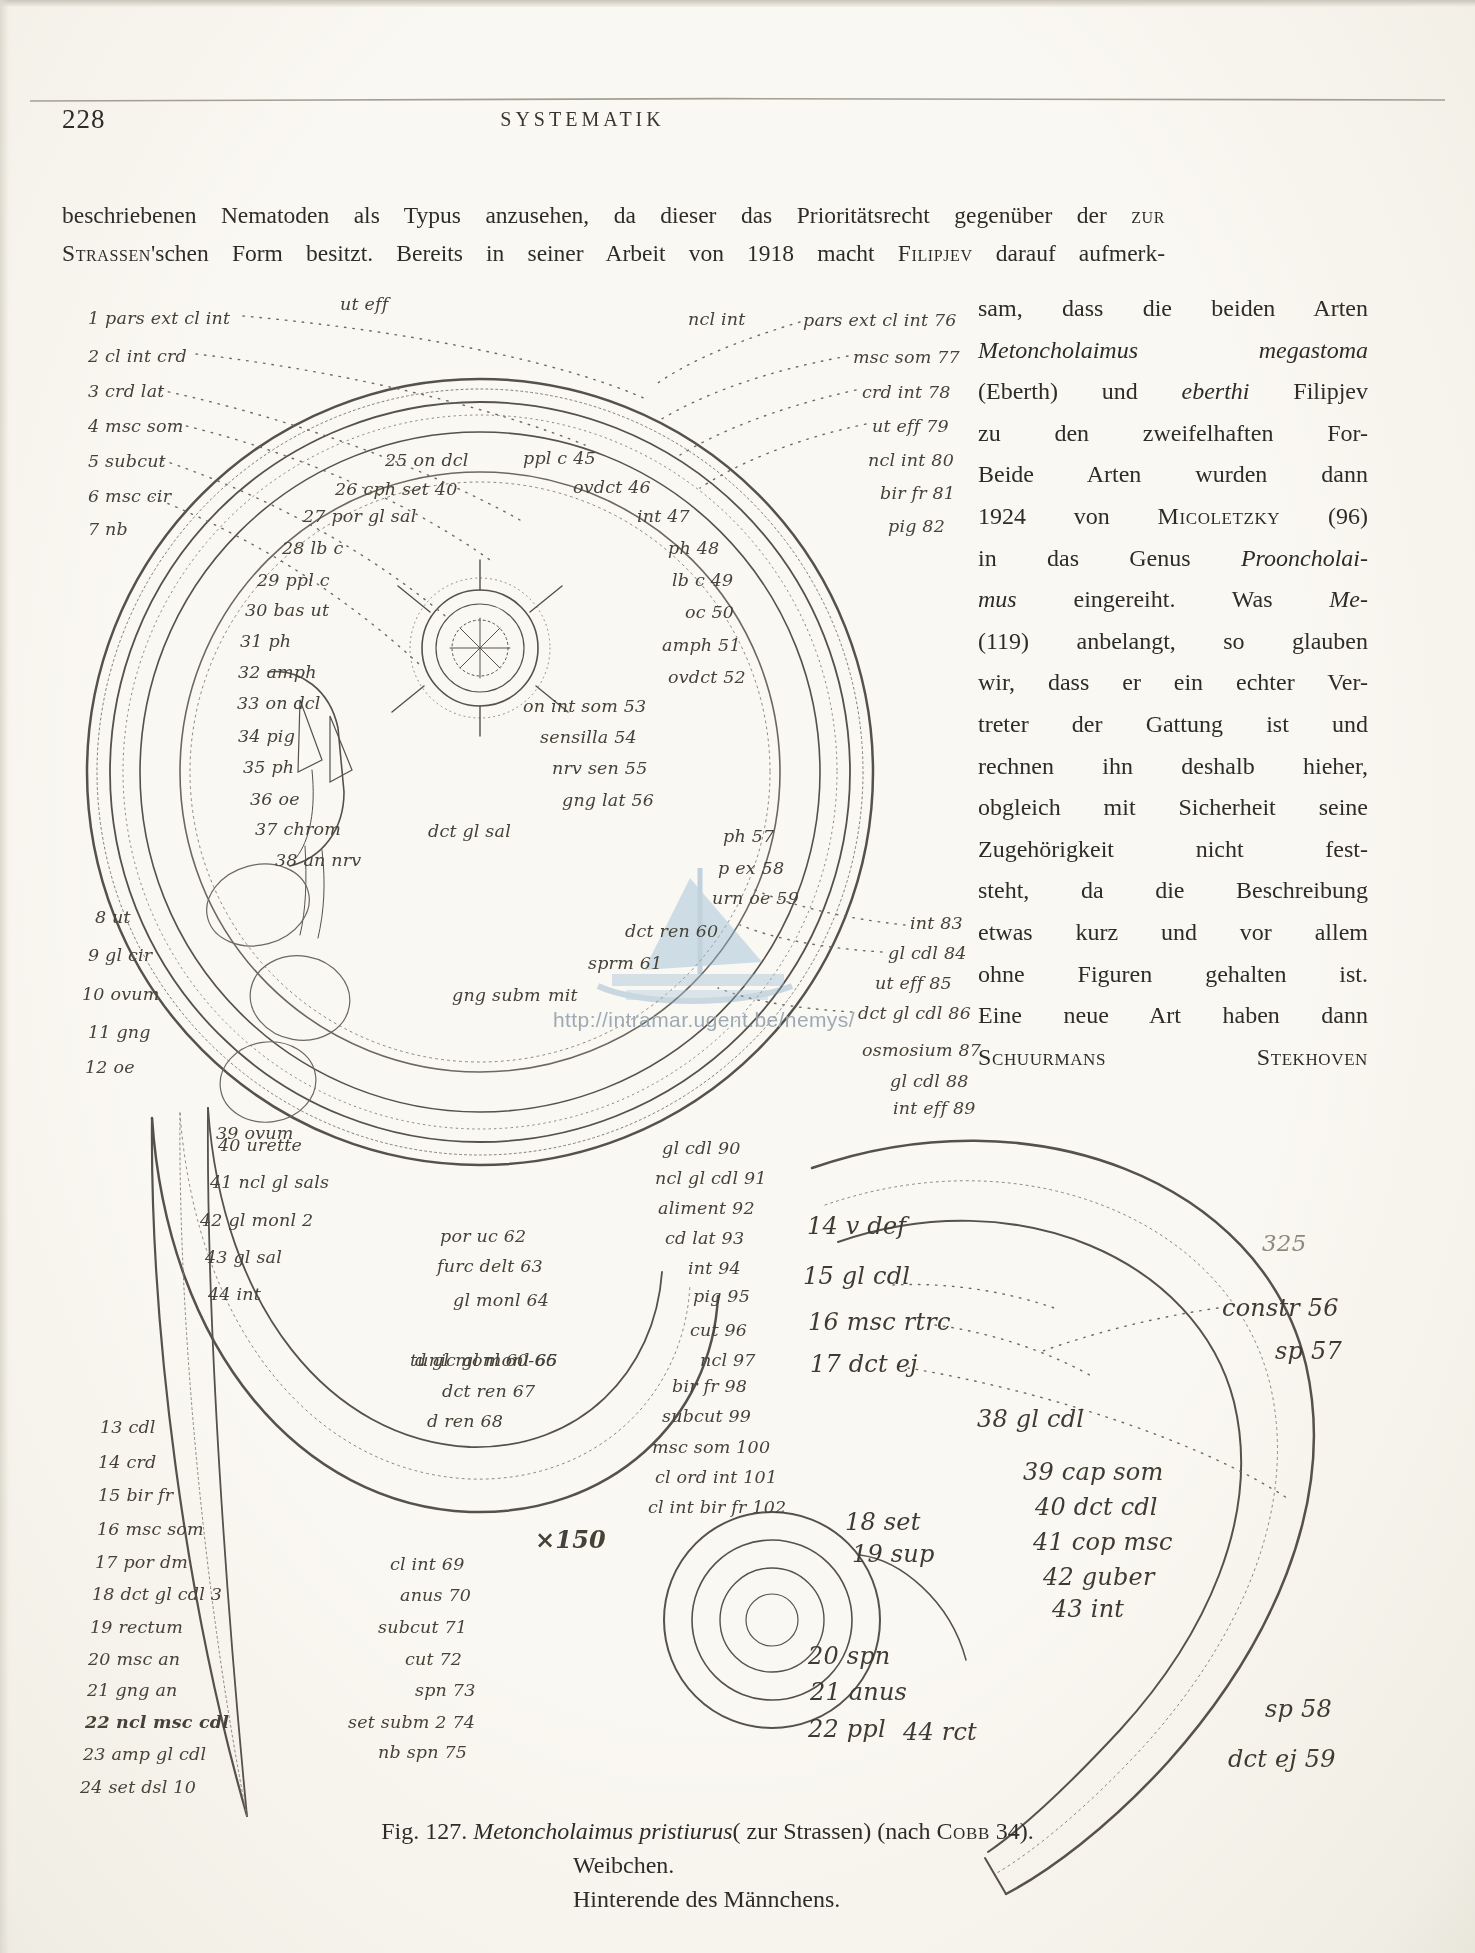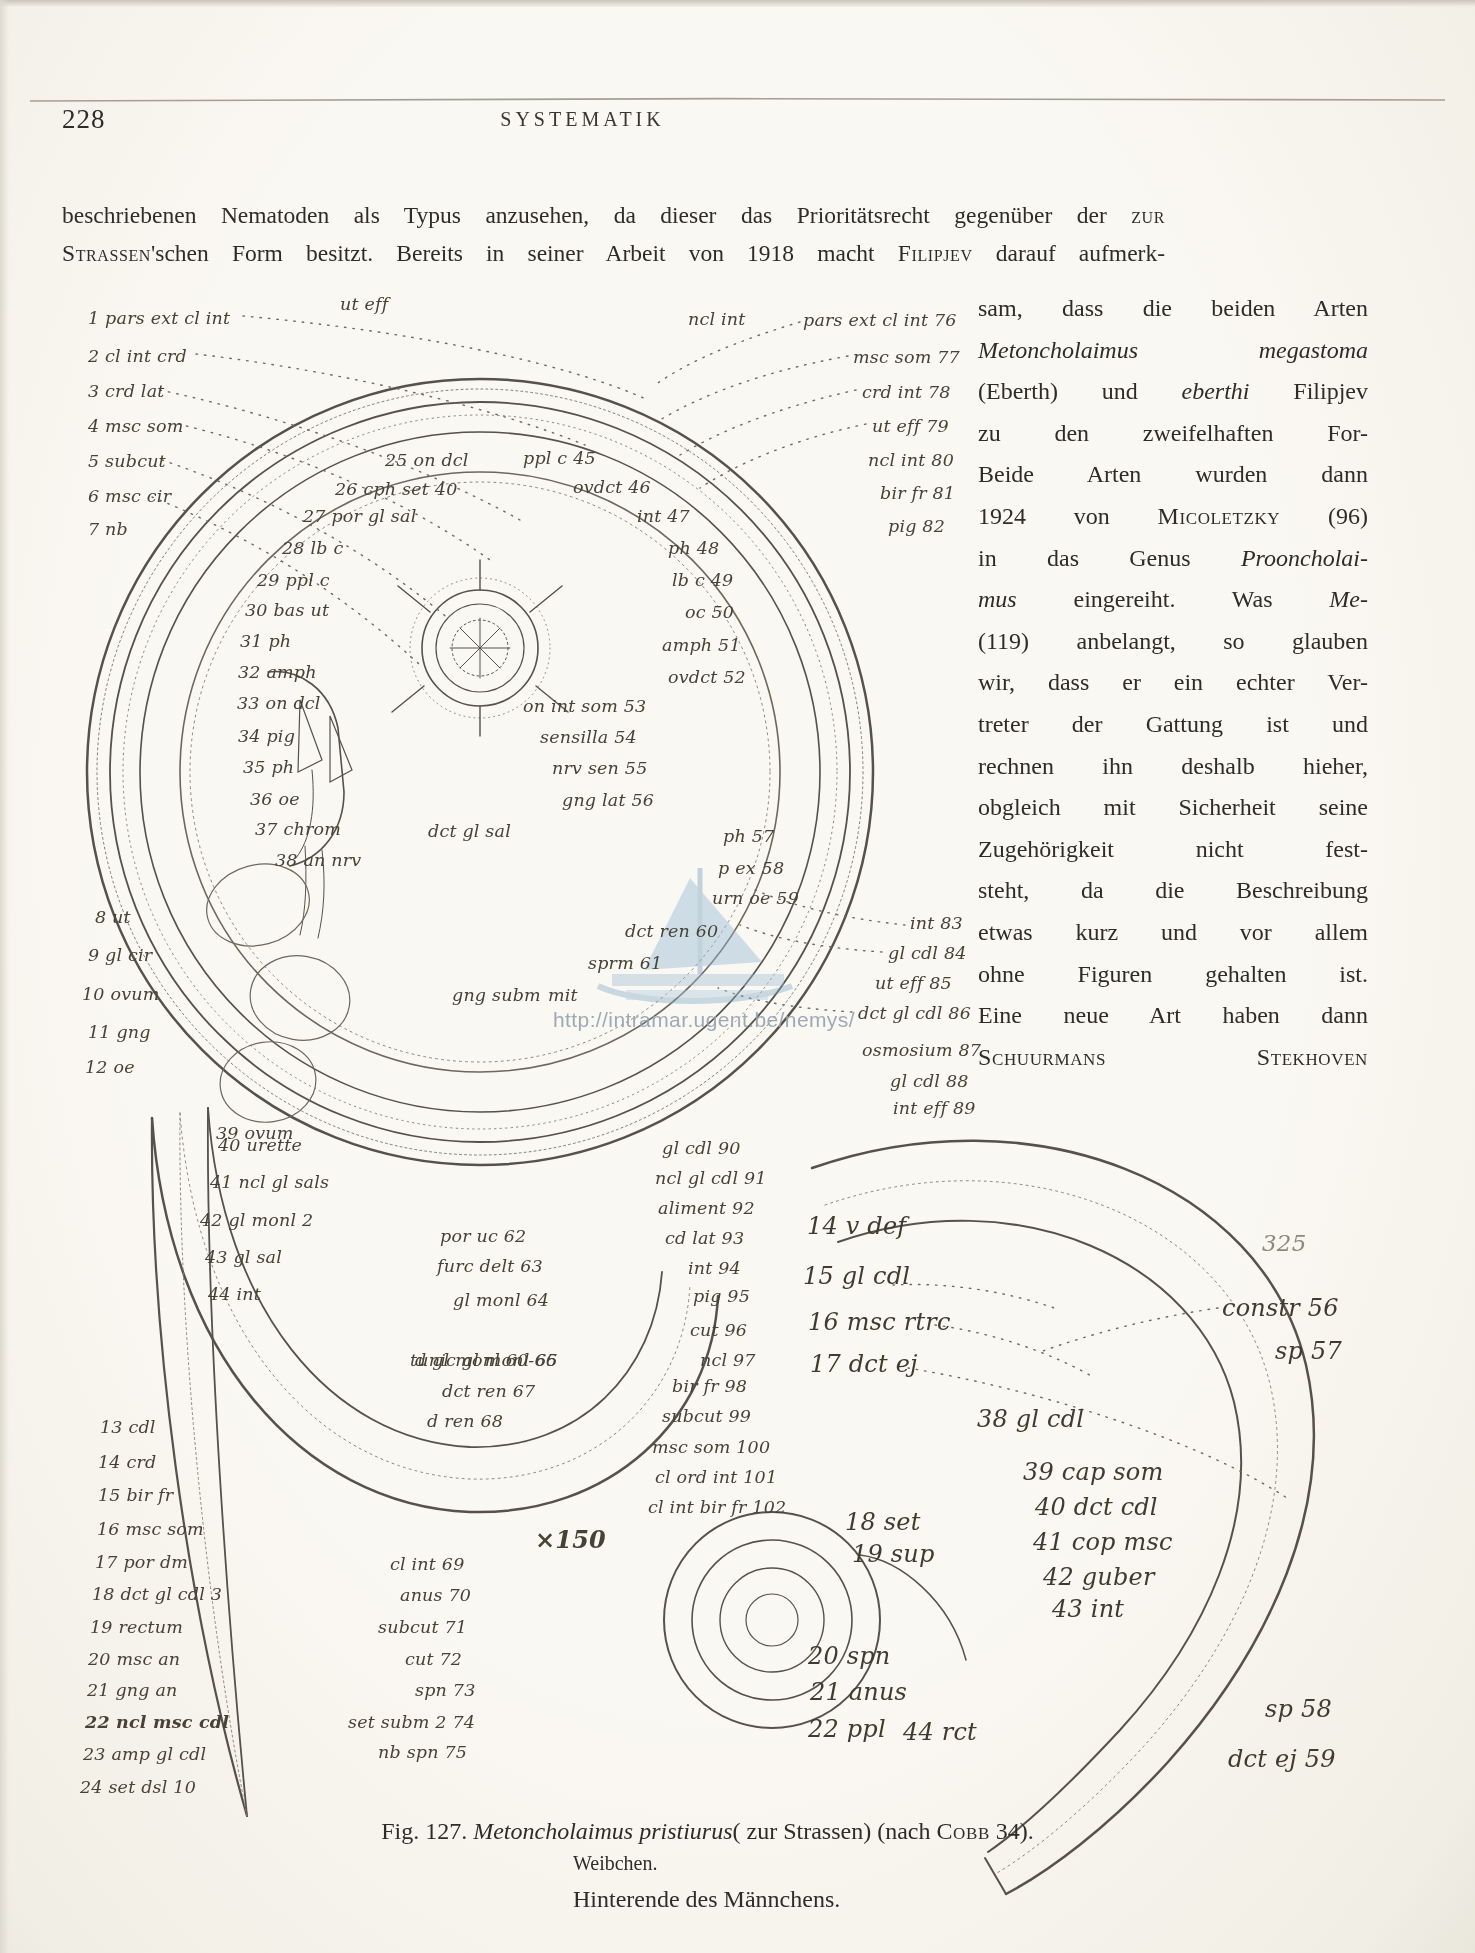--- a/index.html
+++ b/index.html
@@ -24,21 +24,21 @@
   .fig-label{position:absolute;font-family:"DejaVu Serif", serif;font-style:italic;
         font-size:17.5px;color:#474238;white-space:nowrap;letter-spacing:0.2px;}
   .fig-label.lg{font-size:24px;color:#403b31;}
   .fig-label.md{font-size:24px;font-weight:bold;}
   .fig-label.dim{color:#8d887c;font-size:23px;}
   .drawing{position:absolute;left:0;top:0;z-index:1;}
   .wm-url{position:absolute;left:553px;top:1008px;z-index:2;
         font-family:"Liberation Sans", sans-serif;font-size:21px;
         color:#93a2b0;opacity:.9;letter-spacing:.4px;}
   .caption1{position:absolute;left:255px;top:1818px;width:905px;text-align:center;font-size:24px;z-index:3;}
-  .caption2{position:absolute;left:573px;top:1852px;font-size:20px;z-index:3;}
+  .caption2{position:absolute;left:573px;top:1852px;font-size:24px;z-index:3;}
   .caption3{position:absolute;left:573px;top:1886px;font-size:24px;z-index:3;}
 </style>
 </head>
 <body>
 
 <div class="page">
   <div class="edge-top"></div>
   <div class="edge-left"></div>
 
   <svg class="drawing" width="1475" height="1953" viewBox="0 0 1475 1953">

